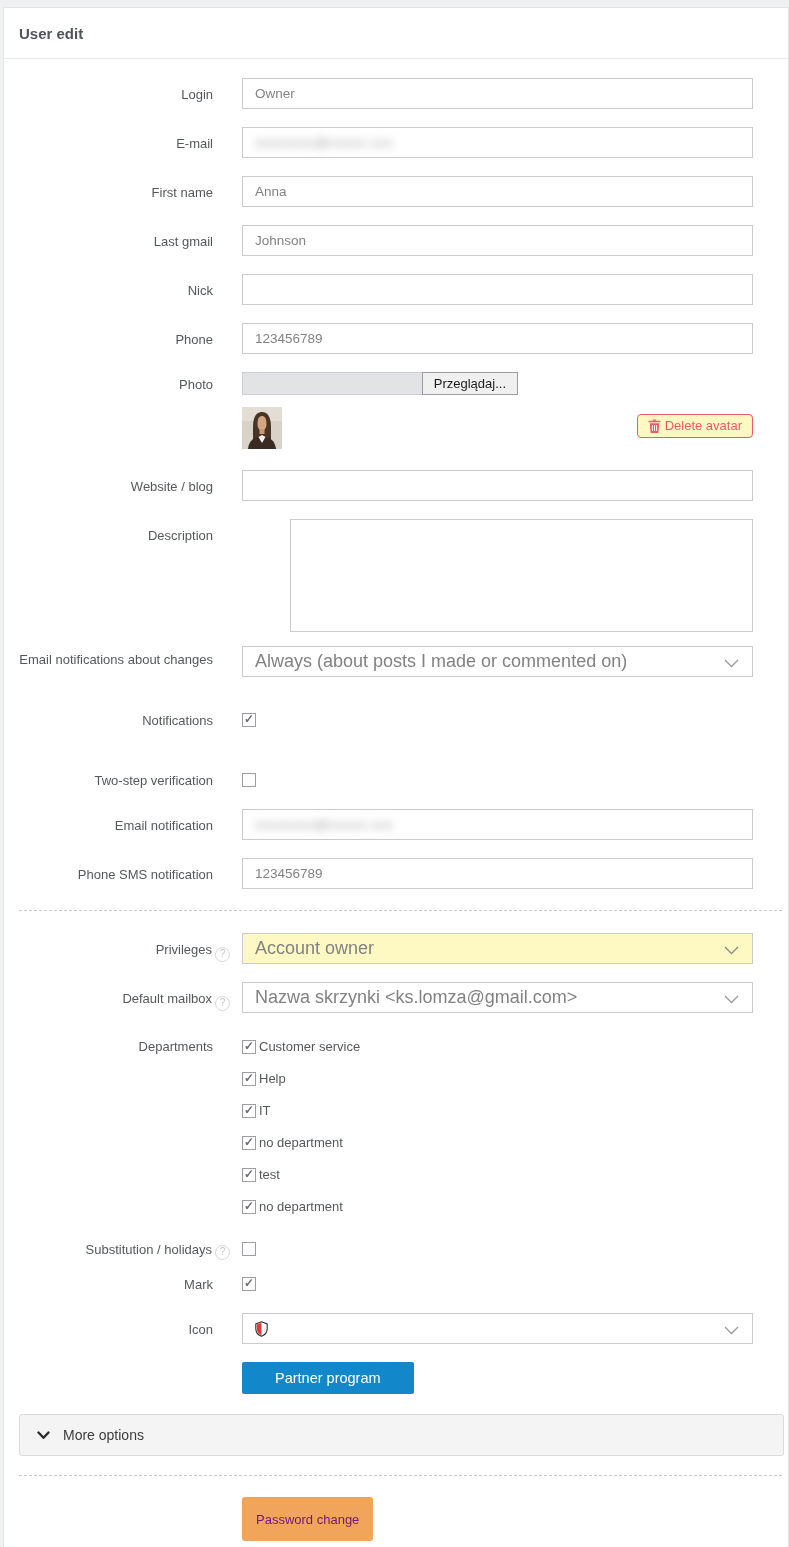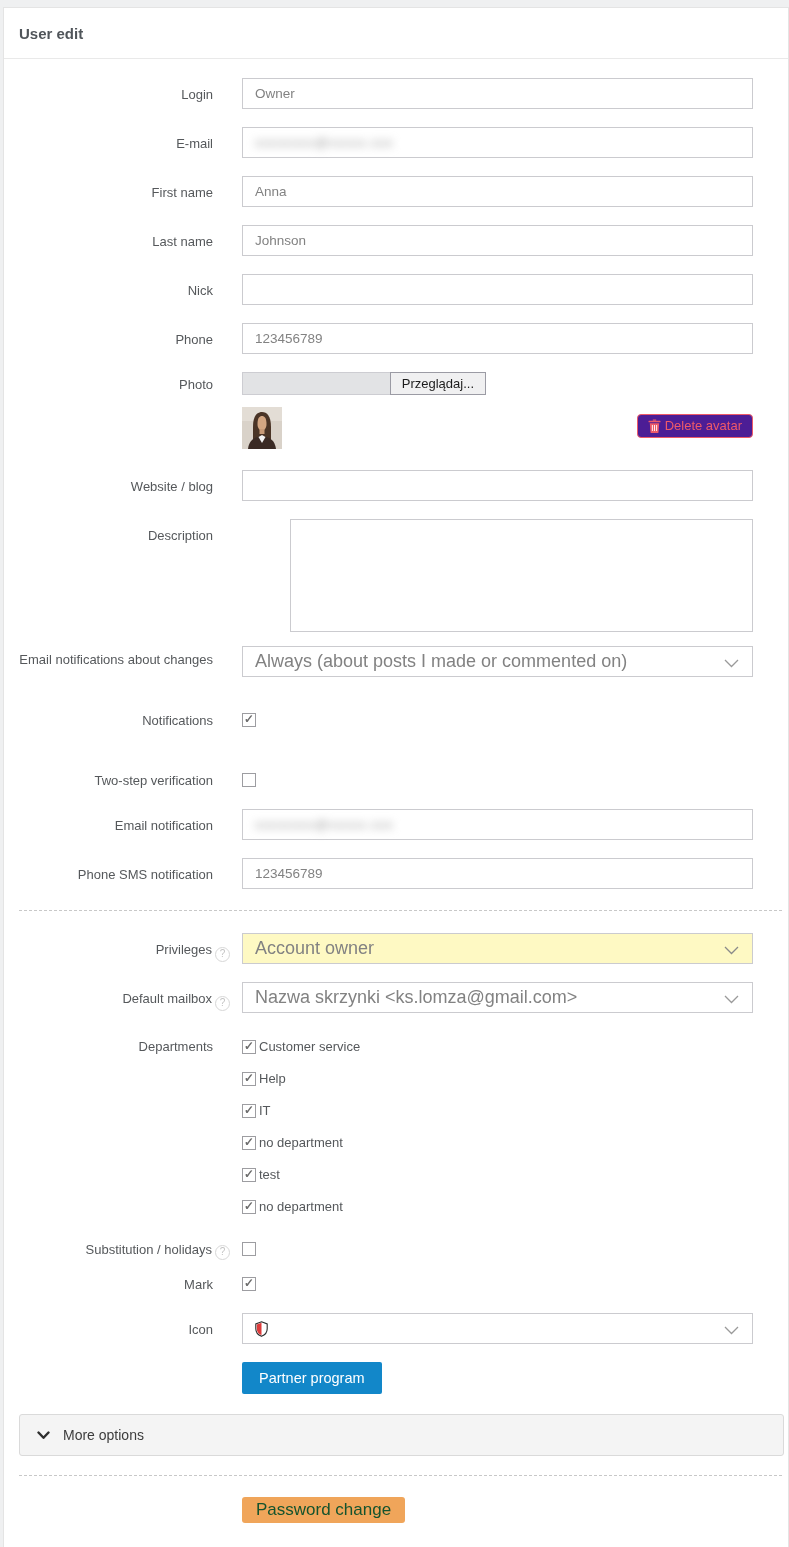--- a/index.html
+++ b/index.html
@@ -47,33 +47,33 @@
   .sel {
     position: relative; height: 31px;
     border: 1px solid #cbcbcf; background: #fff;
     display: flex; align-items: center;
     padding: 0 34px 0 12px; font-size: 18px; color: #828282;
     cursor: pointer;
   }
   .sel .chev { position: absolute; right: 13px; top: 12px; }
   .sel.disabled { background: #fef9c3; }
 
-  .filemock { display: flex; width: 244px; height: 23px; }
+  .filemock { display: flex; width: 276px; height: 23px; }
   .filefield { flex: 1; background: #e2e3e5; border: 1px solid #cdcdd2; border-right: none; }
   .filebtn {
     border: 1px solid #9b9ba4; background: #f0f0f1;
     color: #1c1c1c; font-size: 13px; padding: 2px 11px;
     display: flex; align-items: center; cursor: pointer; white-space: nowrap;
   }
 
   .avatar-line { display: flex; justify-content: space-between; align-items: flex-start; }
   .avatar { width: 40px; height: 42px; display: block; }
   .del-btn {
     display: inline-flex; align-items: center; gap: 4px;
-    background: #4c1d95; border: 1px solid #ee5a68; border-radius: 4px;
+    background: #fef9c3; border: 1px solid #ee5a68; border-radius: 4px;
     color: #ee5a68; font-family: "Liberation Sans", sans-serif; font-size: 13px;
     padding: 3px 10px 4px 10px; margin-top: 7px; cursor: pointer;
   }
 
   .cb {
     width: 14px; height: 14px; display: inline-block; position: relative;
     border: 1px solid #9d9da1; background: #fff; flex: 0 0 14px; cursor: pointer;
   }
   .cb[data-checked="true"]::after {
     content: "\2713"; position: absolute; left: 1px; top: -2px;
@@ -87,26 +87,26 @@
     border: 1px solid #d7d7d7; border-radius: 50%;
     color: #c3c3c3; font-size: 10px; line-height: 1;
     align-items: center; justify-content: center;
     margin-left: 3px; position: relative; top: 3px; cursor: pointer;
   }
   .row-cb .help { top: 1px; }
 
   .btn-blue {
     background: #1287c9; border: none; border-radius: 2px;
     color: #fff; font-family: "Liberation Sans", sans-serif; font-size: 14.5px;
-    padding: 0 17px; height: 32px; cursor: pointer;
+    padding: 0 33px; height: 32px; cursor: pointer;
   }
   .btn-orange {
     background: #f0a55a; border: none; border-radius: 3px;
-    color: #14532d; font-family: "Liberation Sans", sans-serif; font-size: 17px;
-    padding: 0 14px; height: 26px; cursor: pointer;
+    color: #701a75; font-family: "Liberation Sans", sans-serif; font-size: 13px;
+    padding: 0 14px; height: 44px; cursor: pointer;
   }
 
   .more-bar {
     margin: 0 4px 19px 15px;
     background: #f4f4f4; border: 1px solid #dadada; border-radius: 3px;
     height: 42px; display: flex; align-items: center; gap: 13px;
     padding: 0 17px; color: #3c3c3c; font-size: 14px; cursor: pointer;
   }
   .dashed { border-top: 1px dashed #c8c8c8; margin: 0 6px 0 15px; }
   .mb21 { margin-bottom: 21px; }
@@ -136,21 +136,21 @@
     </div>
 
     <div class="row">
       <div class="row-label">First name</div>
       <div class="row-control">
         <input class="txt" value="Anna" style="">
       </div>
     </div>
 
     <div class="row">
-      <div class="row-label">Last name</div>
+      <div class="row-label">Last gmail</div>
       <div class="row-control">
         <input class="txt" value="Johnson" style="">
       </div>
     </div>
 
     <div class="row">
       <div class="row-label">Nick</div>
       <div class="row-control">
         <input class="txt" value="" style="">
       </div>

